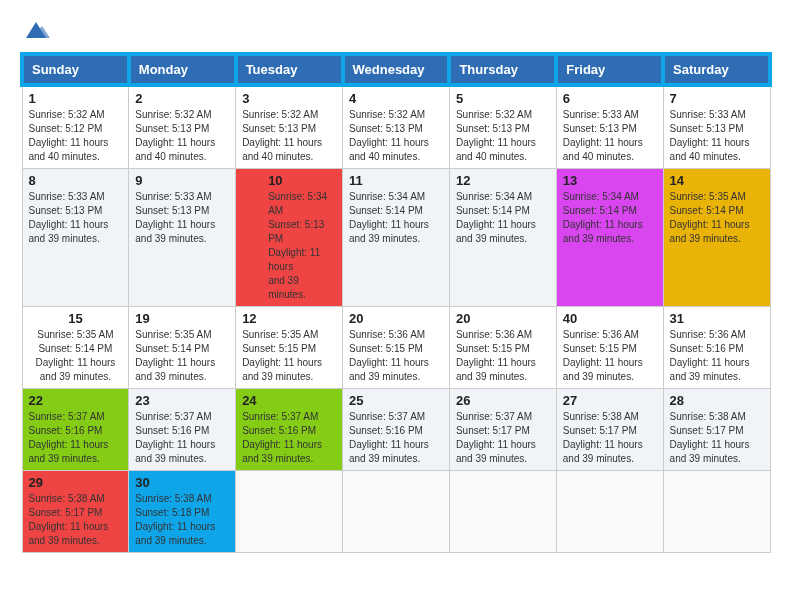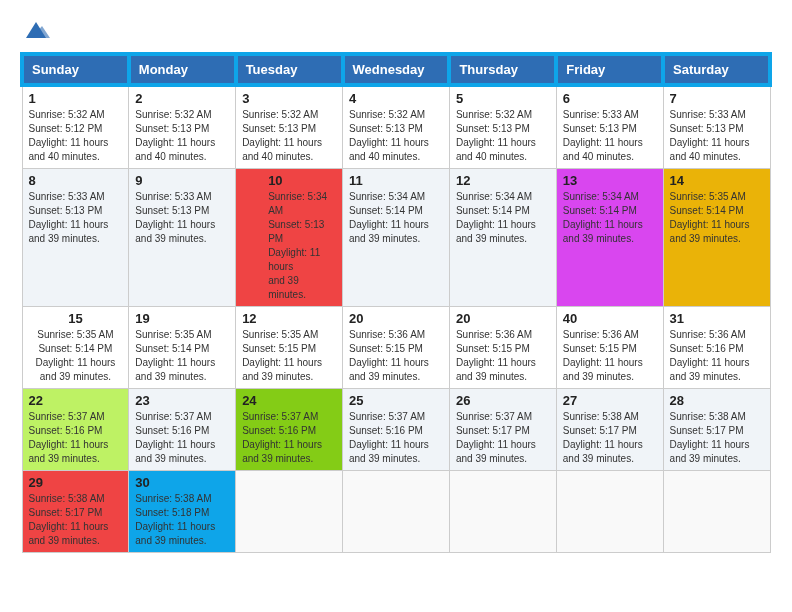--- a/index.html
+++ b/index.html
@@ -211,21 +211,21 @@
         <td style="background: rgb(255, 255, 255);">
           <span class="day-num">40</span>
           <div class="day-info">Sunrise: 5:36 AM<br>Sunset: 5:15 PM<br>Daylight: 11 hours<br>and 39 minutes.</div>
         </td>
         <td style="background: rgb(255, 255, 255);">
           <span class="day-num">31</span>
           <div class="day-info">Sunrise: 5:36 AM<br>Sunset: 5:16 PM<br>Daylight: 11 hours<br>and 39 minutes.</div>
         </td>
       </tr>
       <tr>
-        <td style="background: #bef264;">
+        <td style="background: #84cc16;">
           <span class="day-num">22</span>
           <div class="day-info">Sunrise: 5:37 AM<br>Sunset: 5:16 PM<br>Daylight: 11 hours<br>and 39 minutes.</div>
         </td>
         <td style="background: rgb(240, 244, 248);">
           <span class="day-num">23</span>
           <div class="day-info">Sunrise: 5:37 AM<br>Sunset: 5:16 PM<br>Daylight: 11 hours<br>and 39 minutes.</div>
         </td>
         <td style="background: #84cc16;">
           <span class="day-num">24</span>
           <div class="day-info">Sunrise: 5:37 AM<br>Sunset: 5:16 PM<br>Daylight: 11 hours<br>and 39 minutes.</div>

